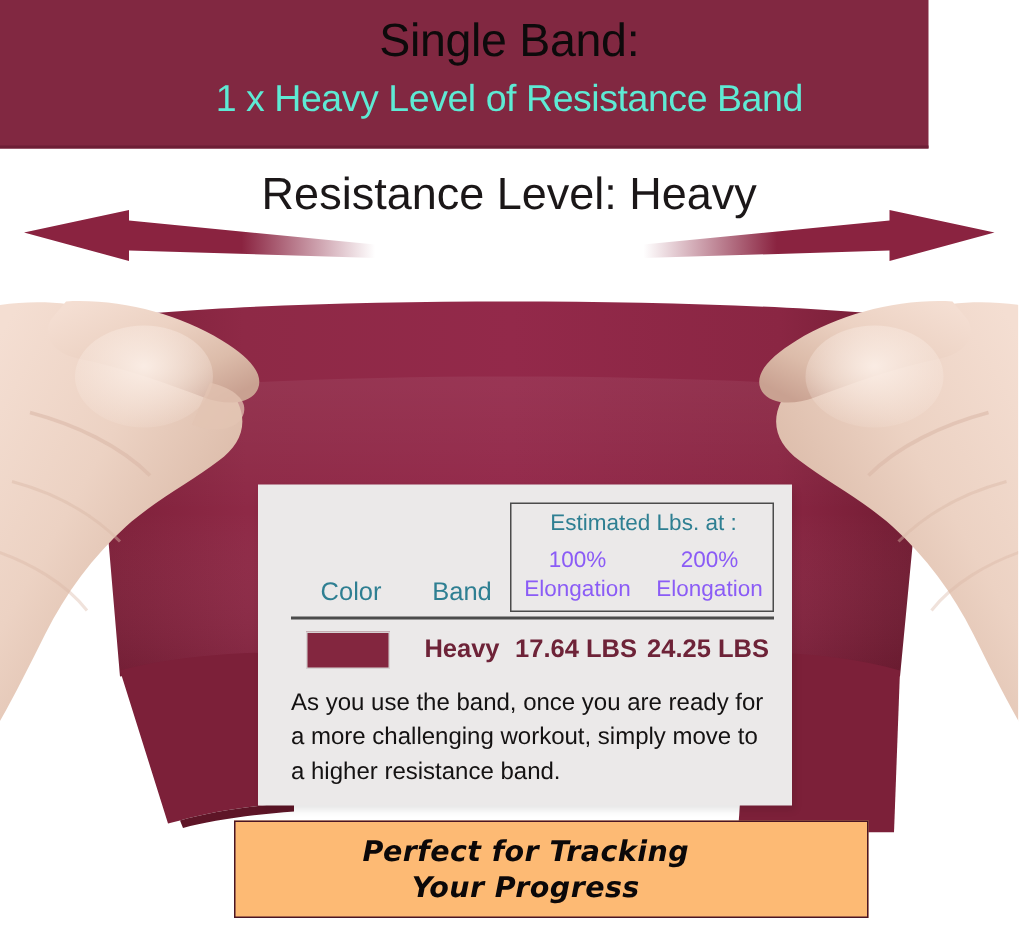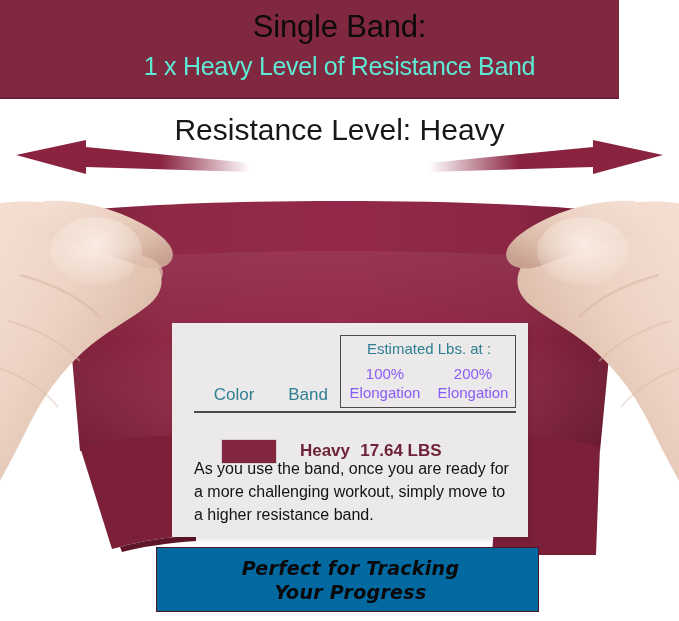--- a/index.html
+++ b/index.html
@@ -147,24 +147,23 @@
     left: 22px;
     top: 88px;
     width: 322px;
     height: 2px;
     background: #4b4b4b;
   }
 
   .data-row {
     position: absolute;
     left: 0;
-    top: 110px;
+    top: 92px;
     width: 416px;
     height: 34px;
-    margin-left: 17px;
   }
   .swatch {
     position: absolute;
     left: 32px;
     top: 6px;
     width: 56px;
     height: 25px;
     background: #83263f;
     border: 1px solid #d6d2d2;
     box-sizing: border-box;
@@ -191,23 +190,23 @@
     color: #141212;
     line-height: 23px;
     text-align: left;
   }
 
   
   .bottom-banner {
     position: absolute;
     left: 156px;
     top: 547px;
-    width: 383px;
+    width: 423px;
     height: 65px;
-    background: #0369a1;
+    background: #fdba74;
     border: 1px solid #4a1524;
     box-sizing: border-box;
   }
   .banner-text {
     position: absolute;
     left: 0;
     top: 8px;
     width: 387px;
     text-align: center;
     font-family: "DejaVu Sans", sans-serif;
@@ -380,20 +379,21 @@
 
     <div class="col-head color">Color</div>
     <div class="col-head level">Band</div>
 
     <div class="rule"></div>
 
     <div class="data-row">
       <div class="swatch"></div>
       <div class="cell level">Heavy</div>
       <div class="cell v1">17.64 LBS</div>
+      <div class="cell v2">24.25 LBS</div>
     </div>
 
     <div class="card-note">As you use the band, once you are ready for a more challenging workout, simply move to a higher resistance band.</div>
   </div>
 
   <div class="bottom-banner">
     <div class="banner-text">Perfect for Tracking</div>
     <div class="banner-text" style="top:32px;">Your Progress</div>
   </div>
 

